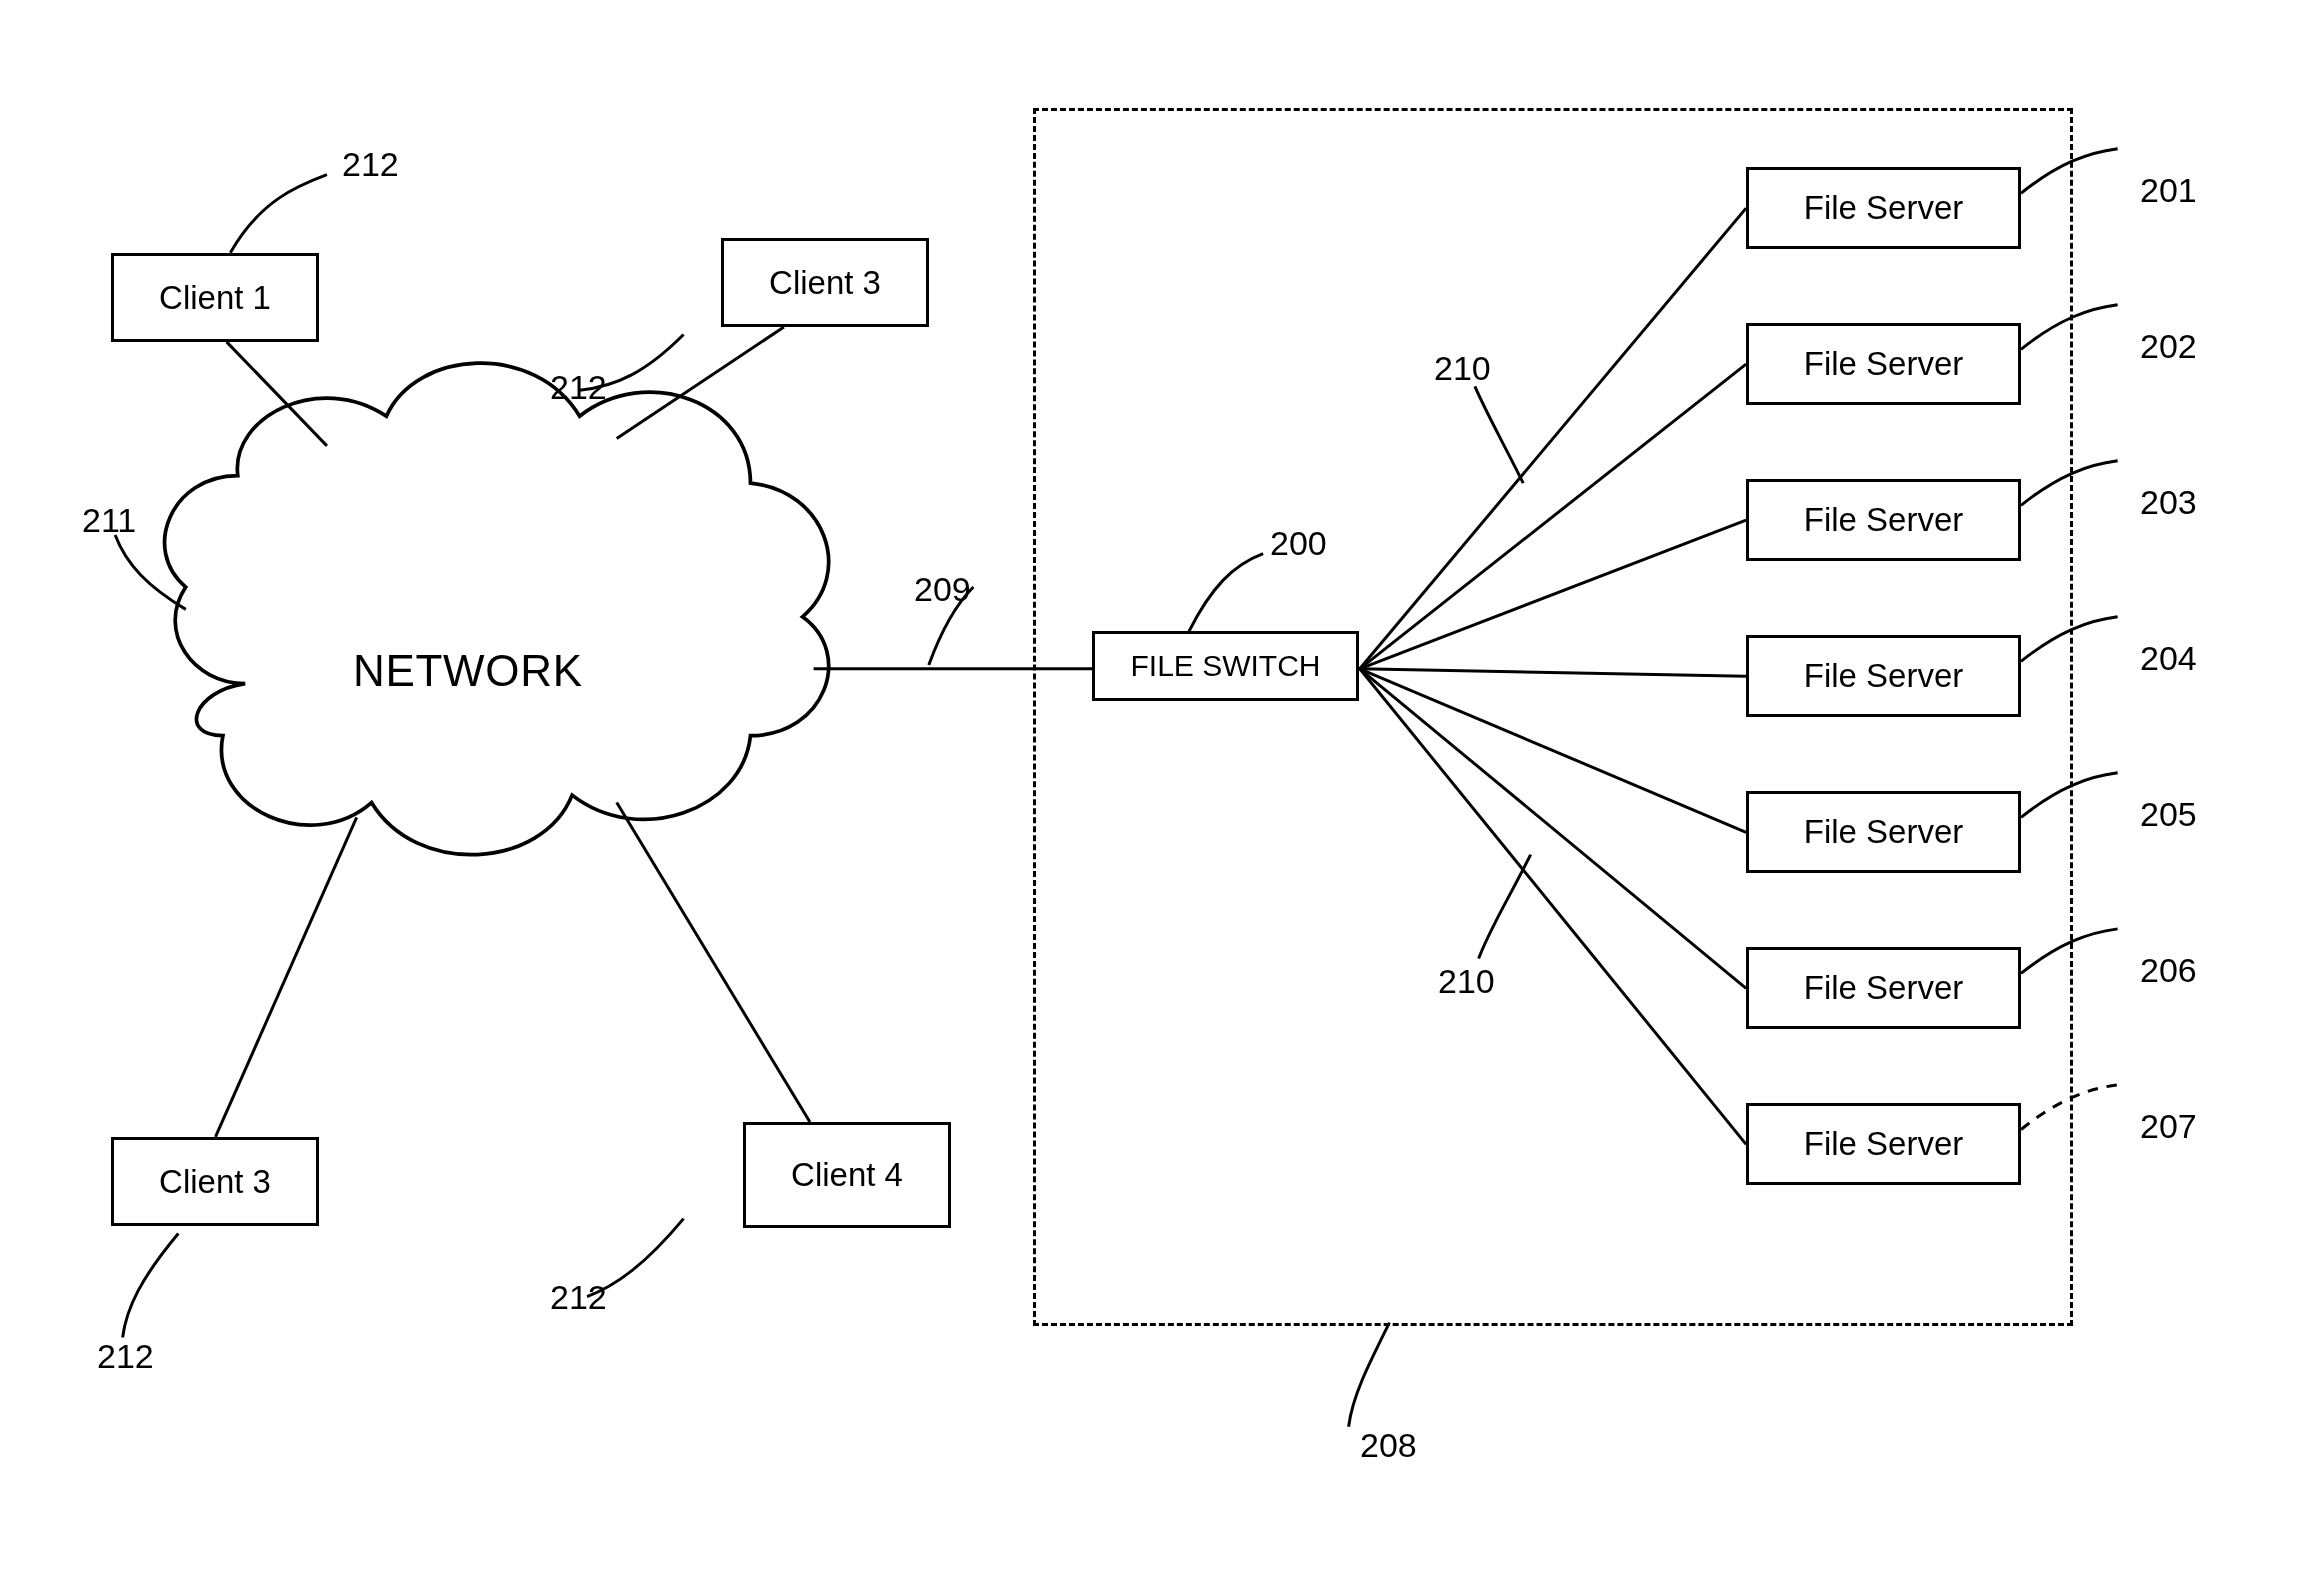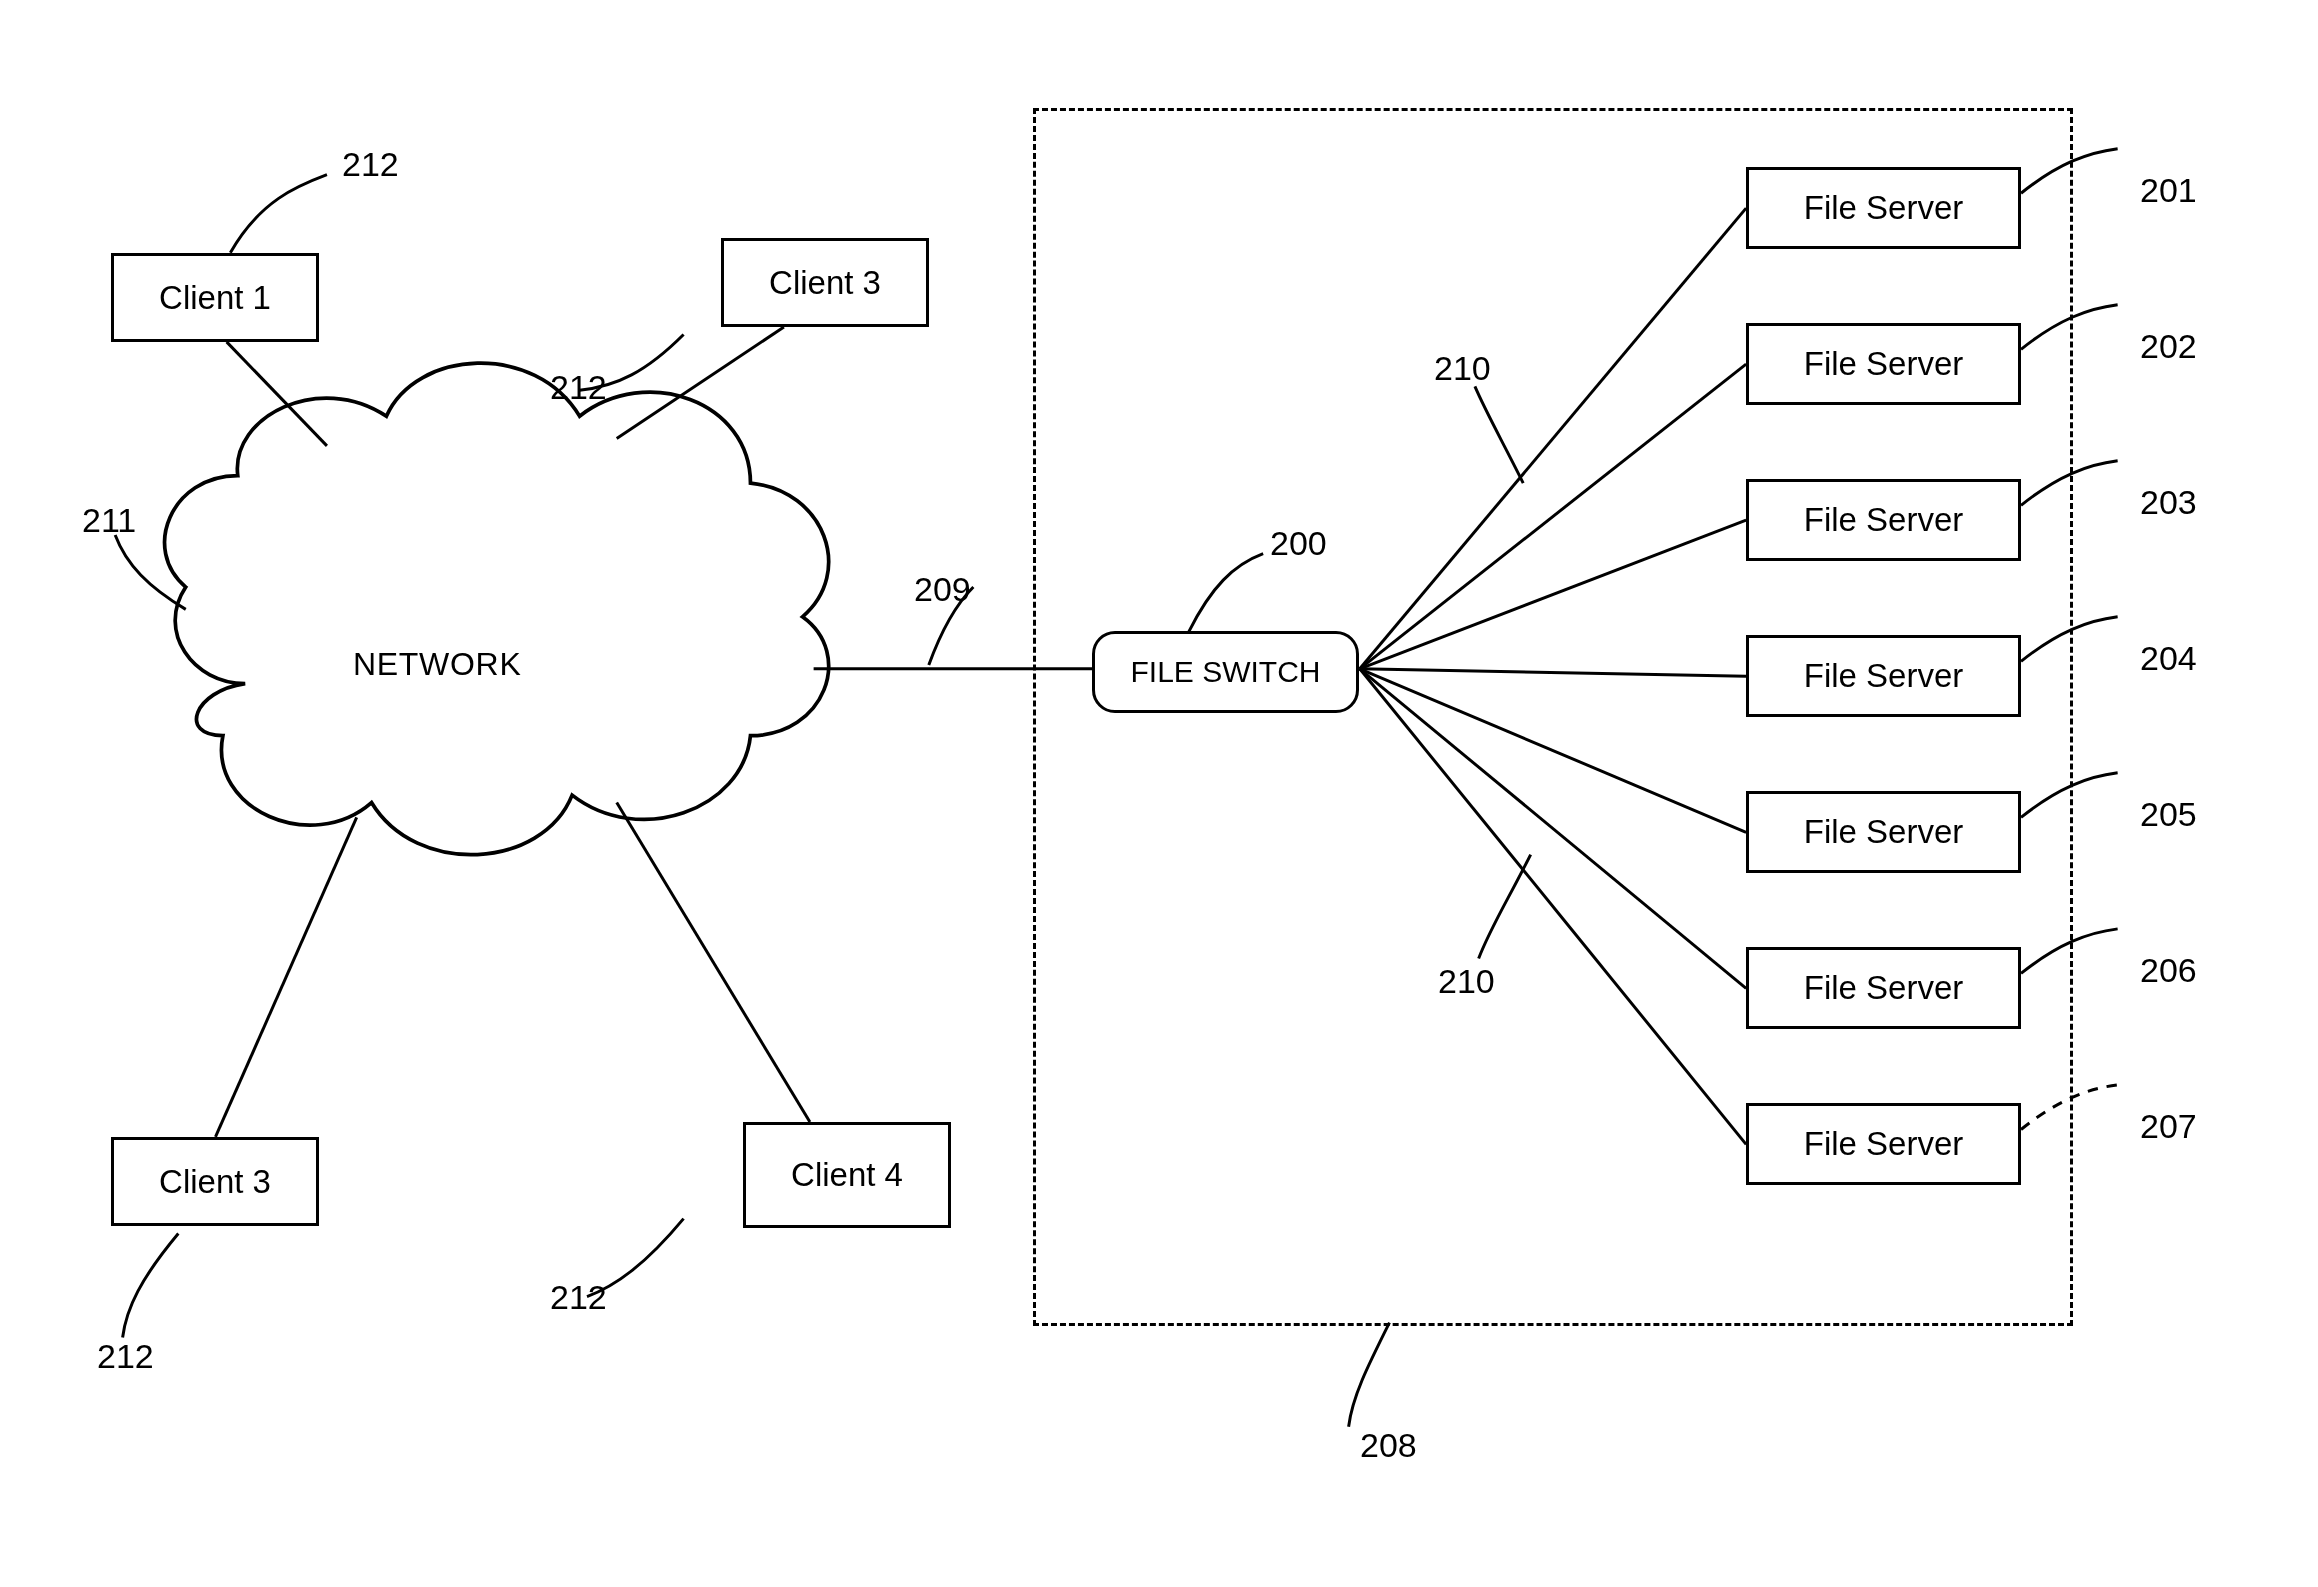--- a/index.html
+++ b/index.html
@@ -37,21 +37,21 @@
   }
   svg.overlay {
     position: absolute;
     left: 0; top: 0;
     width: 2319px;
     height: 1588px;
     pointer-events: none;
   }
   .network-label {
     position: absolute;
-    font-size: 32px;
+    font-size: 44px;
     letter-spacing: 0.7px;
   }
 </style>
 </head>
 <body>
 
 <div class="stage">
 
   <svg class="overlay" viewBox="0 0 3121 2137">
 
@@ -120,21 +120,21 @@
   <div class="box" style="left:721px; top:238px; width:208px; height:89px;">
     <span>Client 3</span>
   </div>
   <div class="box" style="left:111px; top:1137px; width:208px; height:89px;">
     <span>Client 3</span>
   </div>
   <div class="box" style="left:743px; top:1122px; width:208px; height:106px;">
     <span>Client 4</span>
   </div>
 
-  <div class="box" style="left:1092px; top:631px; width:267px; height:82px; font-size:30px;border-radius:23px;">
+  <div class="box" style="left:1092px; top:631px; width:267px; height:70px; font-size:30px;">
     <span>FILE SWITCH</span>
   </div>
 
   <div class="box" style="left:1746px; top:167px;  width:275px; height:82px;">
       <span>File Server</span>
     </div>
   <div class="box" style="left:1746px; top:323px;  width:275px; height:82px;">
       <span>File Server</span>
     </div>
   <div class="box" style="left:1746px; top:479px;  width:275px; height:82px;">

